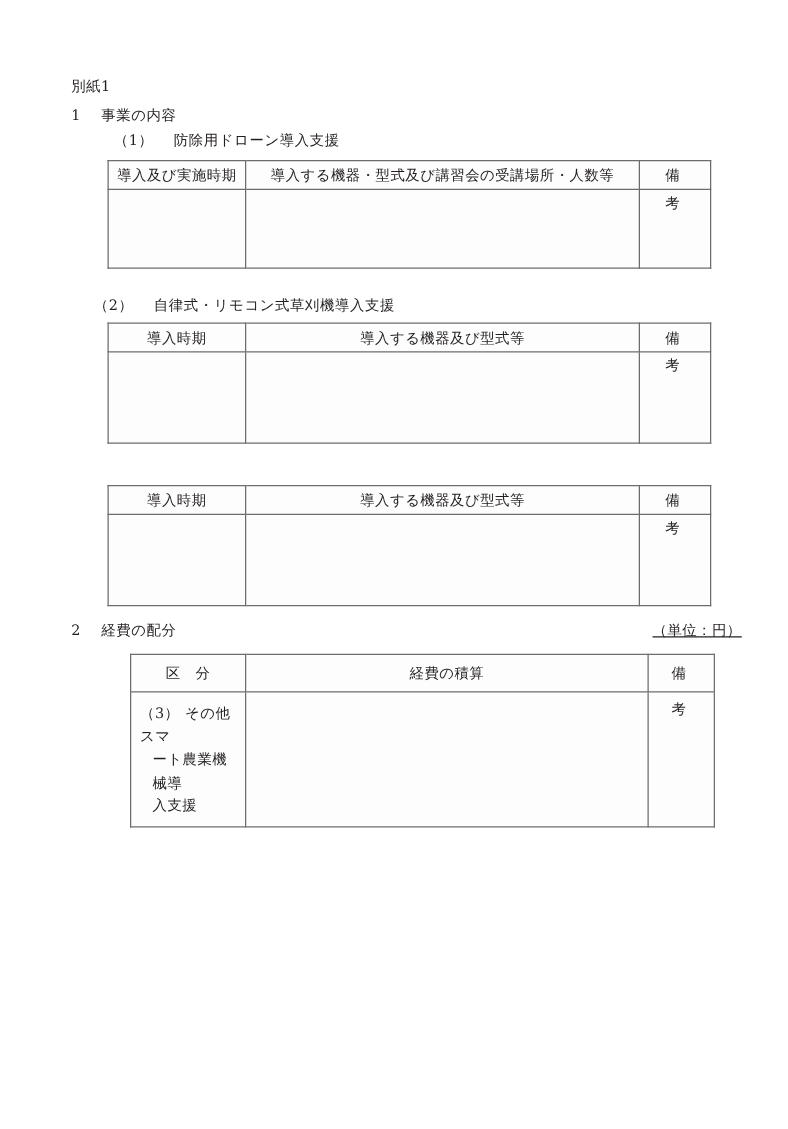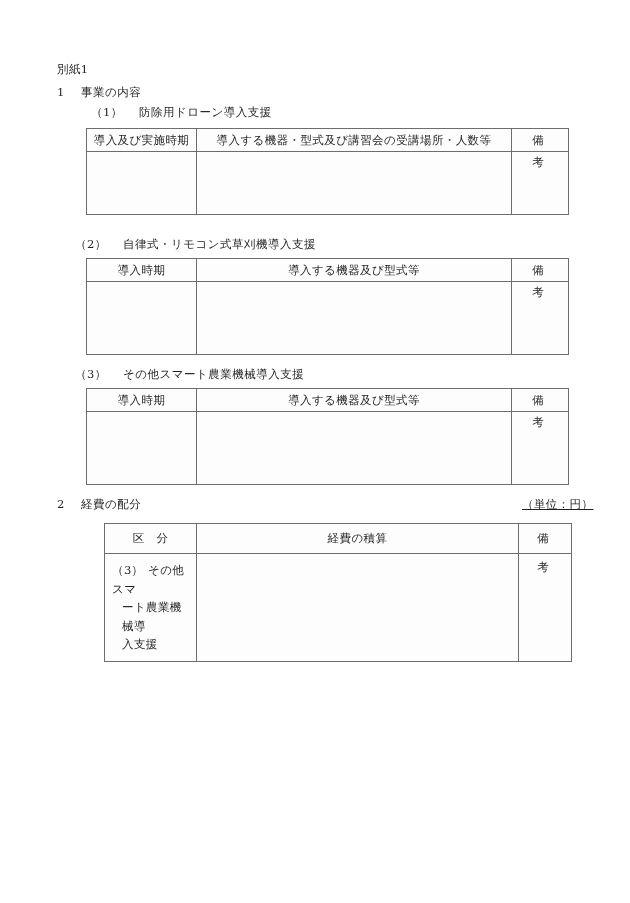--- a/index.html
+++ b/index.html
@@ -197,23 +197,20 @@
         <td class="body-h2">
           <span class="cell-pad"></span>
         </td>
         <td class="body-h2">
           <span class="cell-pad"></span>
         </td>
       </tr>
     </tbody>
   </table>
 
-  <div class="sub-heading" style="left:75px; top:367px;">
-    <span class="sub-num">（3）</span><span>その他スマート農業機械導入支援</span>
-  </div>
 
   <table class="grid" style="left:86px; top:388px; width:482px;">
     <colgroup>
         <col style="width:110px">
         <col style="width:315px">
         <col style="width:57px">
       </colgroup>
     <thead>
       <tr>
         <th>

